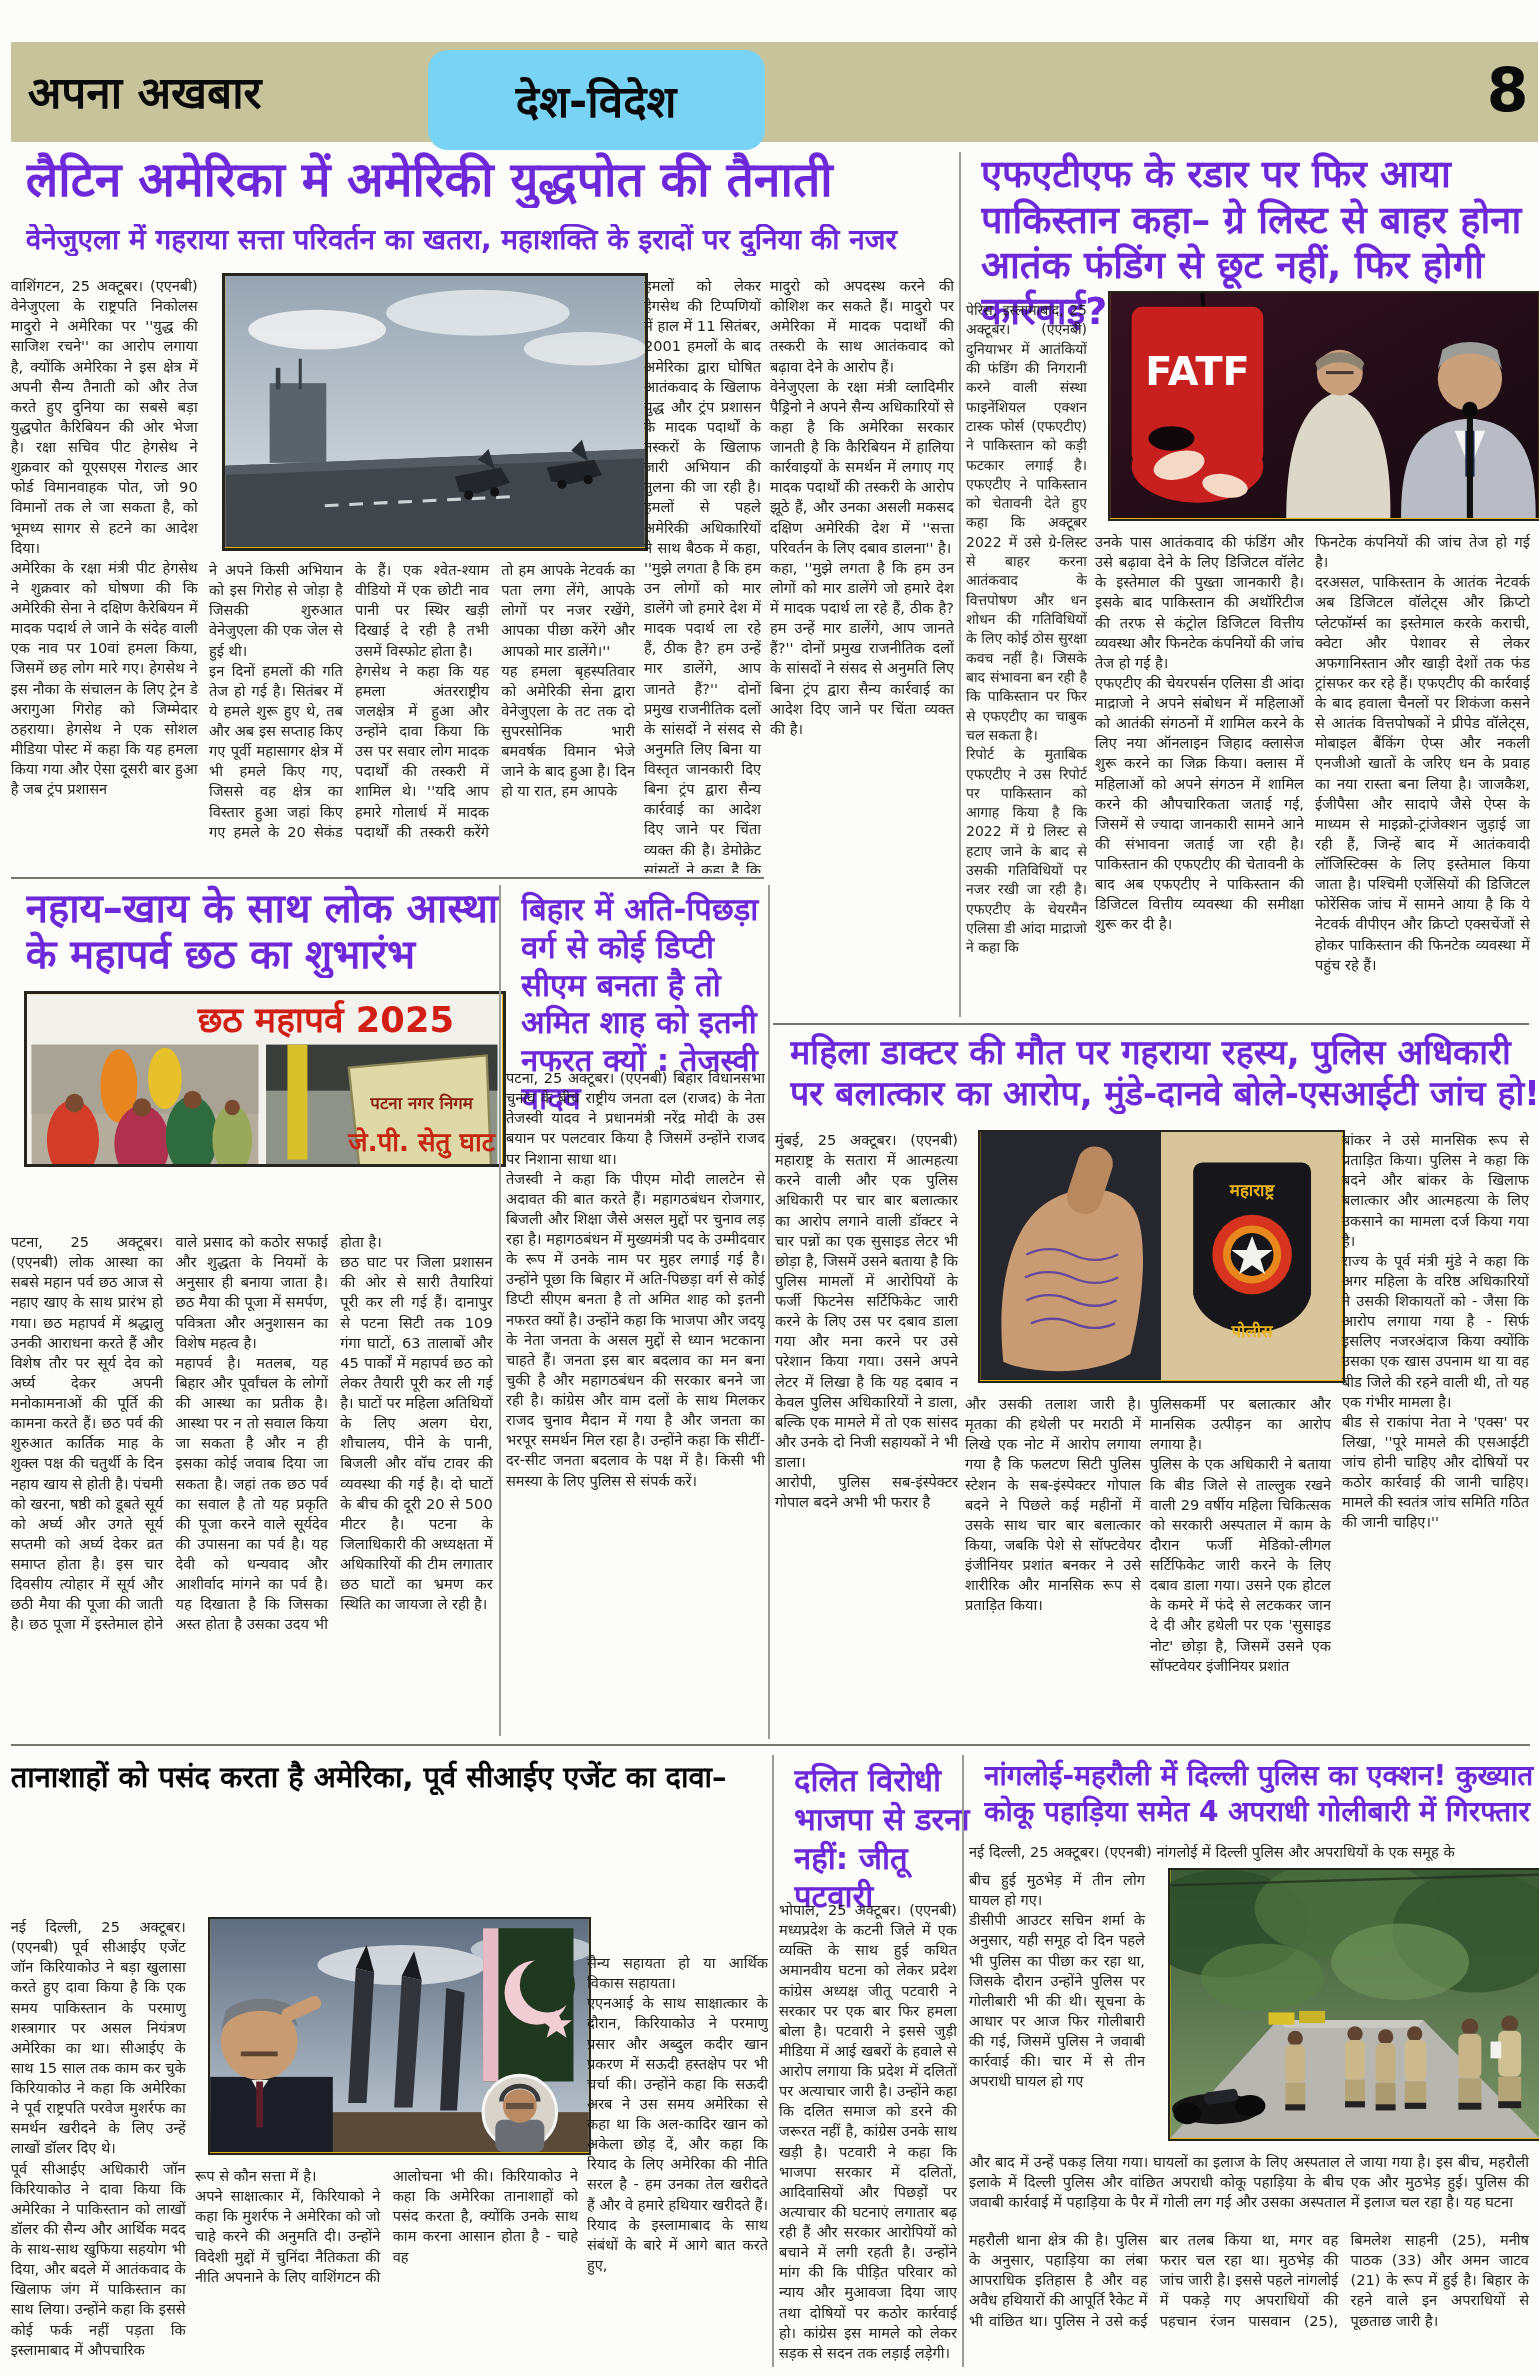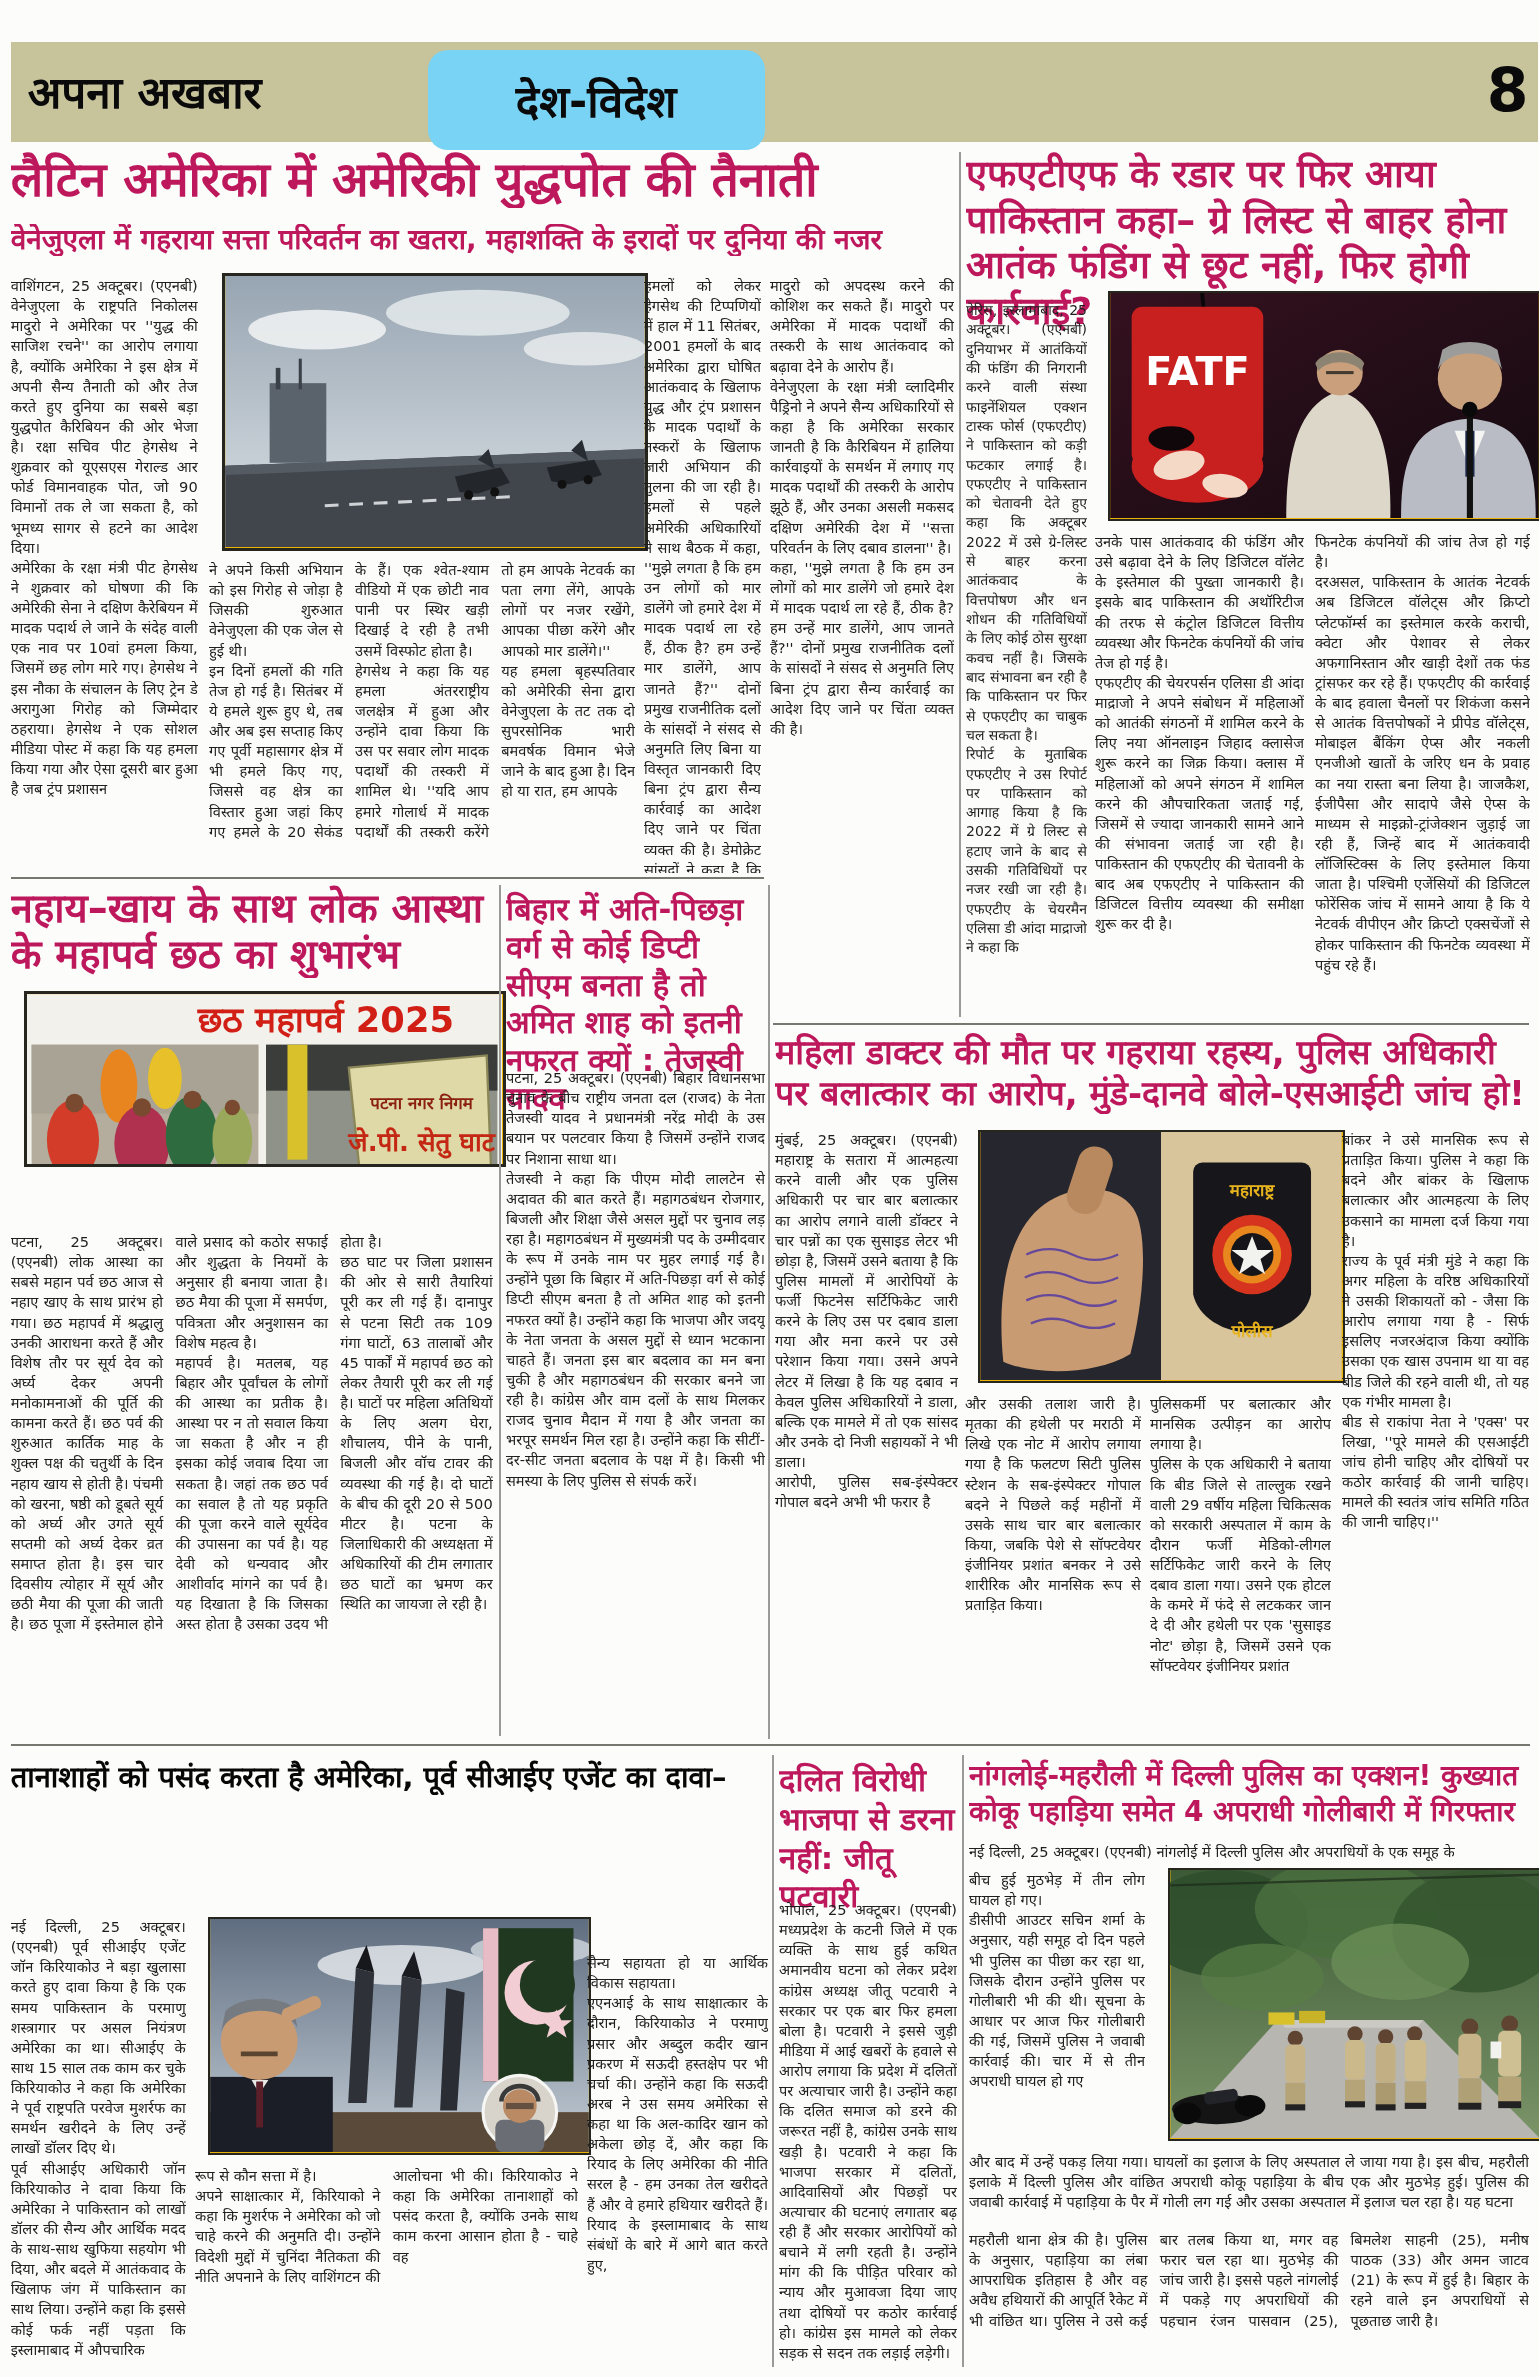--- a/index.html
+++ b/index.html
@@ -1,21 +1,21 @@
 <!DOCTYPE html>
 <html style="font-size:12.3px"><head>
 <meta charset="utf-8">
 <style>
   html,body{margin:0;padding:0;background:#e8e8e6;}
   .page{position:relative;width:1540px;height:2377px;background:#fcfcfa;
         font-family:"DejaVu Sans","Liberation Sans",sans-serif;color:#111;overflow:hidden;}
   .abs{position:absolute;}
   .bodytext{white-space:pre-line;text-align:justify;color:#1e1e1e;overflow:hidden;
             line-height:1.38;font-size:14.6px;}
-  .headline{font-weight:800;color:#be185d;line-height:1.16;overflow:hidden;}
+  .headline{font-weight:800;color:#6d28d9;line-height:1.16;overflow:hidden;margin-left:15px;}
   .oneline{white-space:nowrap;}
   .vrule{position:absolute;width:1.5px;background:#9a9a96;}
   .hrule{position:absolute;height:2.3px;background:#77776f;}
   .photo{box-sizing:border-box;border:3.1px solid #26261f;background:#eab308;overflow:hidden;margin-left:13px;}
   .photo svg{display:block;}
   .cols3{column-count:3;column-gap:12.3px;}
   .cols2{column-count:2;column-gap:12.3px;}
   .header-bar{background:#c7c39b;}
   .section-tab{background:#79d3f4;display:flex;align-items:center;justify-content:center;
                font-weight:800;font-size:44px;color:#0a0a0a;}

